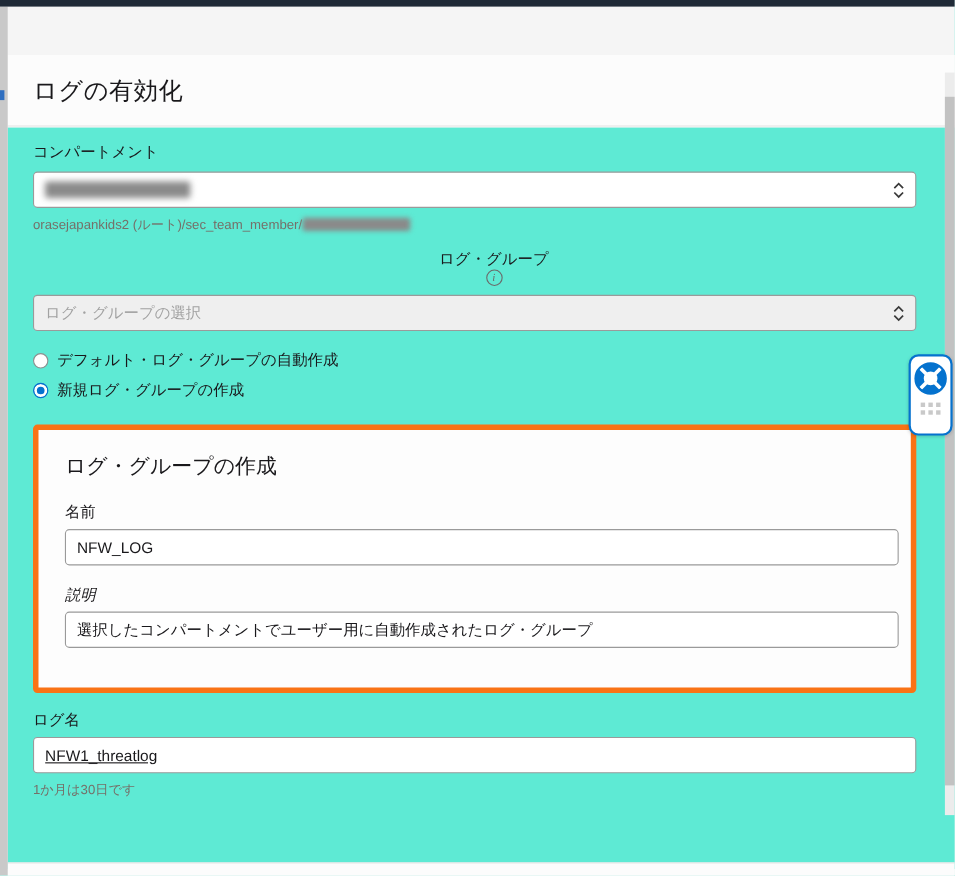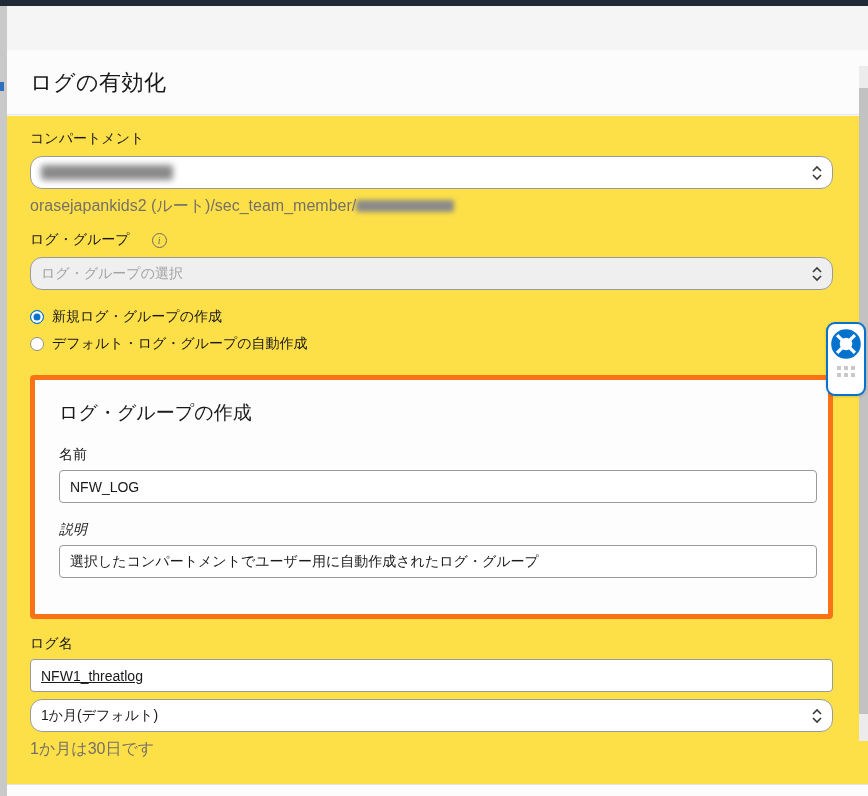--- a/index.html
+++ b/index.html
@@ -17,43 +17,43 @@
   .panel { position:absolute; left:7px; top:6px; width:861px; height:790px; background:#f6f6f6;margin-top:44px; }
 
   .panel-header {
     position:absolute; left:0; top:0; width:861px; height:65px;
     background:#fcfcfc; border-bottom:1px solid #e6e6e6; z-index:2;
   }
   .panel-title { font-size:22px; font-weight:400; color:#19181b; padding:18px 0 0 23px; letter-spacing:.5px; }
 
   .panel-body {
     position:absolute; left:0; top:66px; width:861px; height:674px;
-    background:#fde047; padding:14px 0 0 23px; overflow:hidden;
+    background:#5eead4; padding:14px 0 0 23px; overflow:hidden;
   }
 
   .field-label { font-size:14px; color:#19181b; }
 
   .select, .text-input {
     width:803px; height:33px; background:#ffffff;
     border:1px solid #9a9a9a; border-radius:4px;
     display:flex; align-items:center; padding:0 10px;
     font-size:14px; color:#19181b; margin-top:8px;
   }
-  .select { justify-content:space-between; cursor:pointer;border-radius:12px; }
+  .select { justify-content:space-between; cursor:pointer; }
   .select.disabled { background:#efefef; color:#a2a2a2; cursor:default; }
   .select .chev { flex:0 0 auto; margin-left:8px; display:flex; align-items:center; }
 
   input.text-input { outline:none; }
   .card input.text-input { width:758px; }
 
-  .helper { font-size:16px; color:#757069; margin-top:7px; }
+  .helper { font-size:12px; color:#757069; margin-top:7px; }
   .redact-lg { display:inline-block; width:132px; height:15px; background:#8a8a8a; border-radius:2px; filter:blur(3px); }
   .redact-sm { display:inline-block; width:98px; height:12px; background:#8a8a8a; border-radius:2px; filter:blur(2.5px); vertical-align:middle; margin-bottom:2px; }
 
-  .label-with-icon { display:flex; align-items:center; gap:22px; margin-top:14px; }
+  .label-with-icon { display:flex; align-items:center; gap:0; margin-top:14px;flex-direction:column; }
   .info-icon {
     width:15px; height:15px; border:1px solid #6b6b6b; border-radius:50%;
     color:#6b6b6b; font-size:10px; font-style:italic;
     font-family:"Liberation Serif","DejaVu Serif",serif;
     display:inline-flex; align-items:center; justify-content:center; cursor:pointer;
   }
 
   .radio-group { margin-top:18px; display:flex; flex-direction:column; gap:9px; }
   .radio-row { display:flex; align-items:center; gap:8px; cursor:pointer; }
   .radio-circle { width:14px; height:14px; border-radius:50%; border:1px solid #8f8f8f; background:#fff; flex:0 0 auto; }
@@ -130,49 +130,40 @@
       <span class="chev">
         <svg width="10" height="16" viewBox="0 0 10 16">
             <path d="M1 6 L5 2 L9 6" fill="none" stroke="#3a3a3a" stroke-width="1.6"></path>
             <path d="M1 10 L5 14 L9 10" fill="none" stroke="#3a3a3a" stroke-width="1.6"></path>
           </svg>
       </span>
     </div>
 
     <div class="radio-group">
       <div class="radio-row">
+        <span class="radio-circle"></span>
+        <span class="radio-label">デフォルト・ログ・グループの自動作成</span>
+      </div>
+      <div class="radio-row">
         <span class="radio-circle checked"></span>
         <span class="radio-label">新規ログ・グループの作成</span>
-      </div>
-      <div class="radio-row">
-        <span class="radio-circle"></span>
-        <span class="radio-label">デフォルト・ログ・グループの自動作成</span>
       </div>
     </div>
 
     <div class="card">
       <div class="card-title">ログ・グループの作成</div>
       <label class="field-label">名前</label>
       <input class="text-input" type="text" value="NFW_LOG" style="">
       <label class="field-label desc-label">説明</label>
       <input class="text-input" type="text" value="選択したコンパートメントでユーザー用に自動作成されたログ・グループ" style="">
     </div>
 
     <div class="field-label" style="margin-top:16px;">ログ名</div>
     <input class="text-input" style="margin-top: 6px; text-decoration: underline;" type="text" value="NFW1_threatlog">
 
-    <div class="select" style="margin-top:7px;">
-      <span>1か月(デフォルト)</span>
-      <span class="chev">
-        <svg width="10" height="16" viewBox="0 0 10 16">
-            <path d="M1 6 L5 2 L9 6" fill="none" stroke="#3a3a3a" stroke-width="1.6"></path>
-            <path d="M1 10 L5 14 L9 10" fill="none" stroke="#3a3a3a" stroke-width="1.6"></path>
-          </svg>
-      </span>
-    </div>
     <div class="helper">1か月は30日です</div>
 
   </div>
 
   <div class="panel-footer">
     <button class="btn-primary">ログの有効化</button>
     <a class="link-cancel">取消</a>
   </div>
 
 </div>

